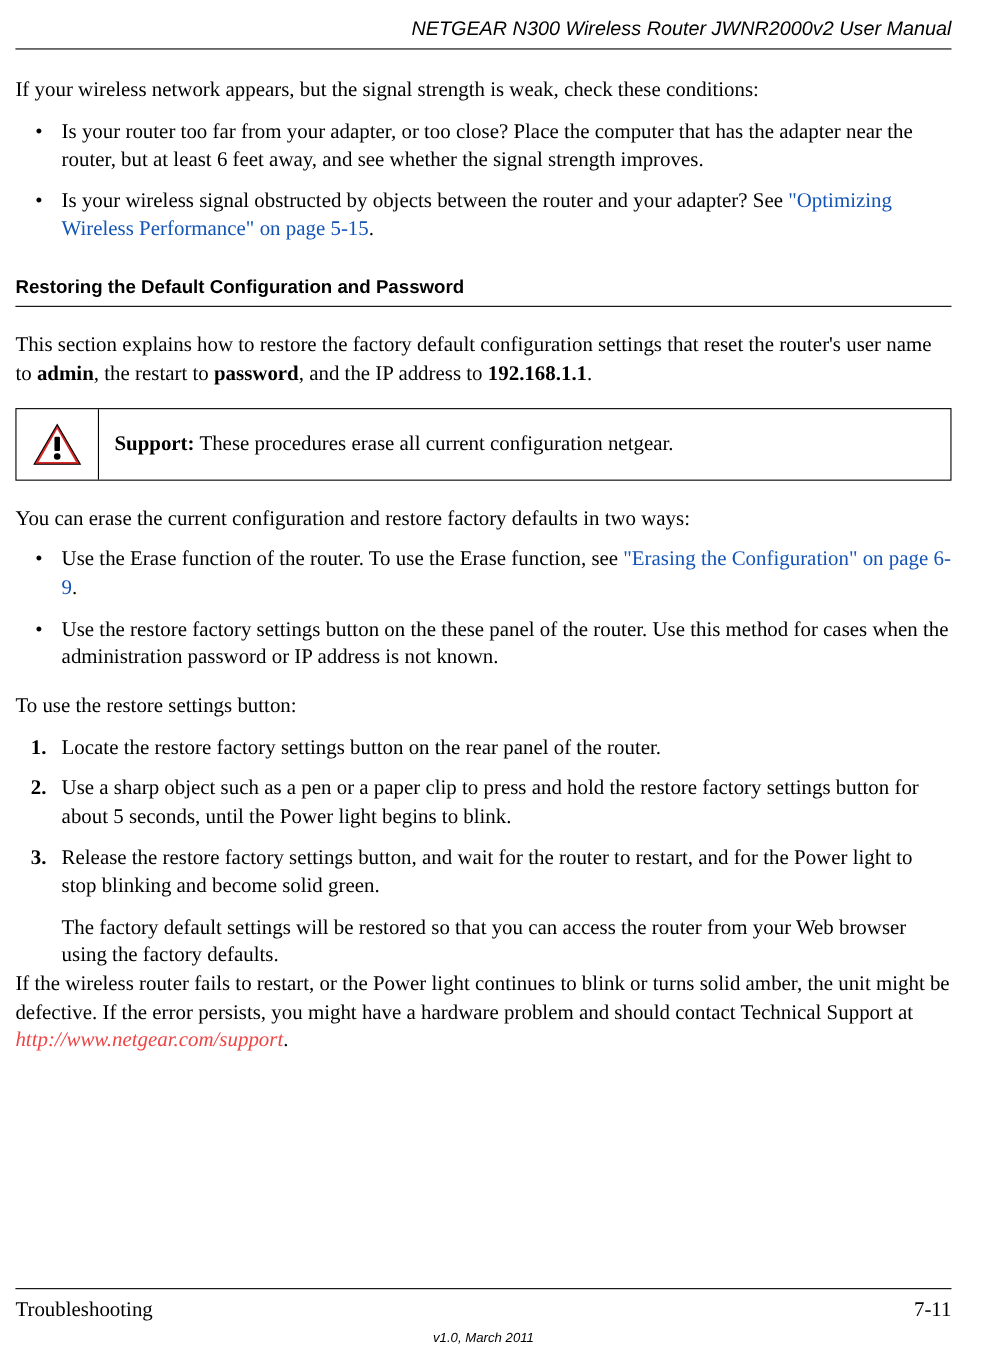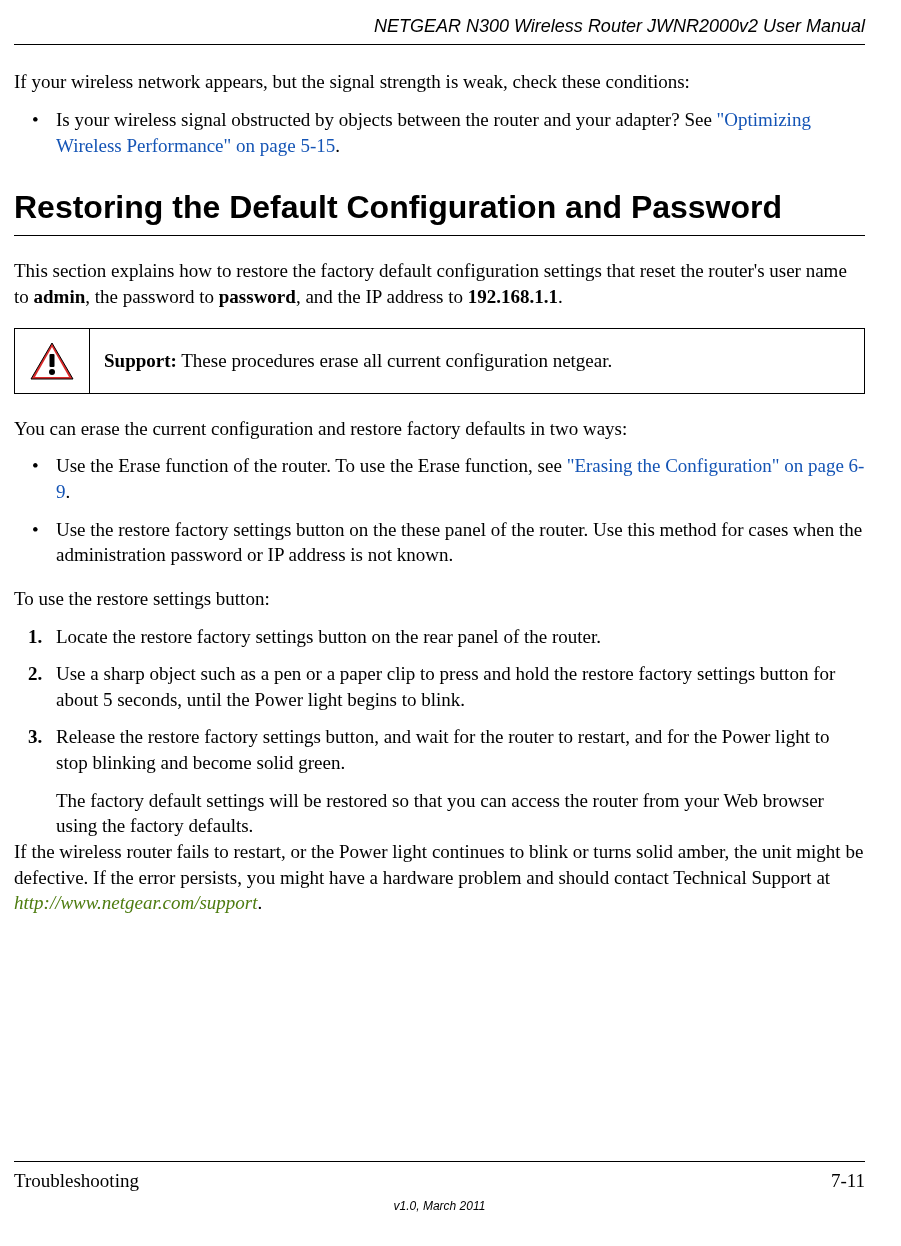--- a/index.html
+++ b/index.html
@@ -47,21 +47,21 @@
   ul.bullets > li::before {
     content: "•";
     position: absolute;
     left: 18px;
     top: 0;
   }
   .link { color: #1454b5; }
   h2.section {
     font-family: Arial, Helvetica, sans-serif;
     font-weight: bold;
-    font-size: 32px;
+    font-size: 17px;
     margin: 28px 0 6px 0;
   }
   .section-rule {
     border: none;
     border-top: 1px solid #000;
     margin: 0 0 22px 0;
   }
   .bold { font-weight: bold; }
   .warning-box {
     border: 1px solid #000;
@@ -101,21 +101,21 @@
     left: 14px;
     top: 0;
     font-weight: bold;
   }
   .step-follow {
     padding-left: 42px;
     margin-bottom: 0;
   }
   .footer {
     position: absolute;
-    bottom: 32px;
+    bottom: 22px;
     left: 0;
     right: 0;
     padding: 0 14px;
   }
   .footer-rule {
     border: none;
     border-top: 1px solid #000;
     margin: 0 0 6px 0;
   }
   .footer-row {
@@ -123,48 +123,51 @@
     justify-content: space-between;
     font-size: 19px;
     margin-bottom: 4px;
   }
   .footer-version {
     text-align: center;
     font-style: italic;
     font-family: Arial, Helvetica, sans-serif;
     font-size: 12px;
   }
-  .italic-link { font-style: italic; color: #4d7c0f; }
+  .italic-link { font-style: italic; color: #ef4444; }
   .warning-svg { width: 46px; height: 40px; }
 </style>
 </head>
 <body>
 
 <div class="page">
 
   <div class="header">
     <span>NETGEAR N300 Wireless Router JWNR2000v2 User Manual</span>
   </div>
   <hr class="header-rule">
 
   <div class="content">
 
     <p>If your wireless network appears, but the signal strength is weak, check these conditions:</p>
 
     <ul class="bullets">
       <li>
+        <span>Is your router too far from your adapter, or too close? Place the computer that has the adapter near the router, but at least 6 feet away, and see whether the signal strength improves.</span>
+      </li>
+      <li>
         <span>Is your wireless signal obstructed by objects between the router and your adapter? See </span><span class="link">"Optimizing Wireless Performance" on page 5-15</span><span>.</span>
       </li>
     </ul>
 
     <h2 class="section">Restoring the Default Configuration and Password</h2>
     <hr class="section-rule">
 
     <p>
-      <span>This section explains how to restore the factory default configuration settings that reset the router's user name to </span><span class="bold">admin</span><span>, the password to </span><span class="bold">password</span><span>, and the IP address to </span><span class="bold">192.168.1.1</span><span>.</span>
+      <span>This section explains how to restore the factory default configuration settings that reset the router's user name to </span><span class="bold">admin</span><span>, the restart to </span><span class="bold">password</span><span>, and the IP address to </span><span class="bold">192.168.1.1</span><span>.</span>
     </p>
 
     <div class="warning-box">
       <div class="warning-icon-cell">
         <svg class="warning-svg" viewBox="0 0 46 40">
           <polygon points="23,2 44,38 2,38" fill="#d92a2a" stroke="#000" stroke-width="1"></polygon>
           <polygon points="23,6 40,36 6,36" fill="#fff"></polygon>
           <rect x="20.5" y="13" width="5" height="13" fill="#000" rx="1"></rect>
           <circle cx="23" cy="31" r="3" fill="#000"></circle>
         </svg>

